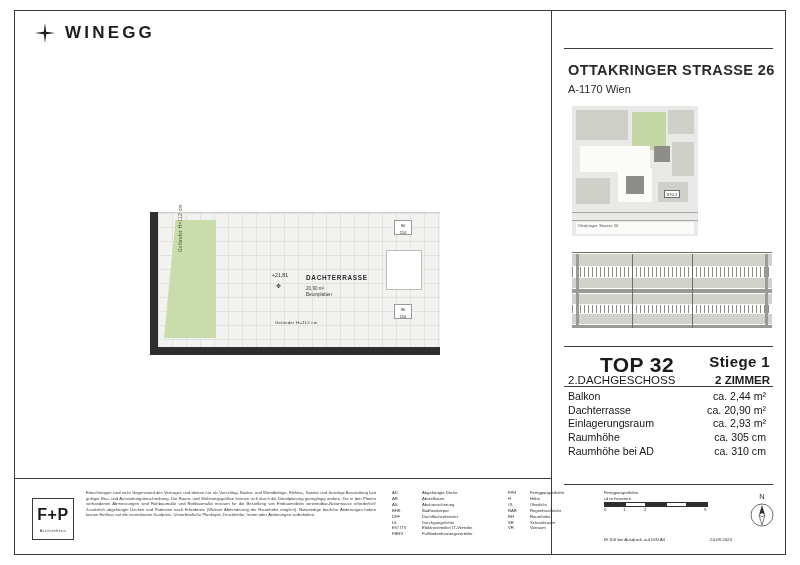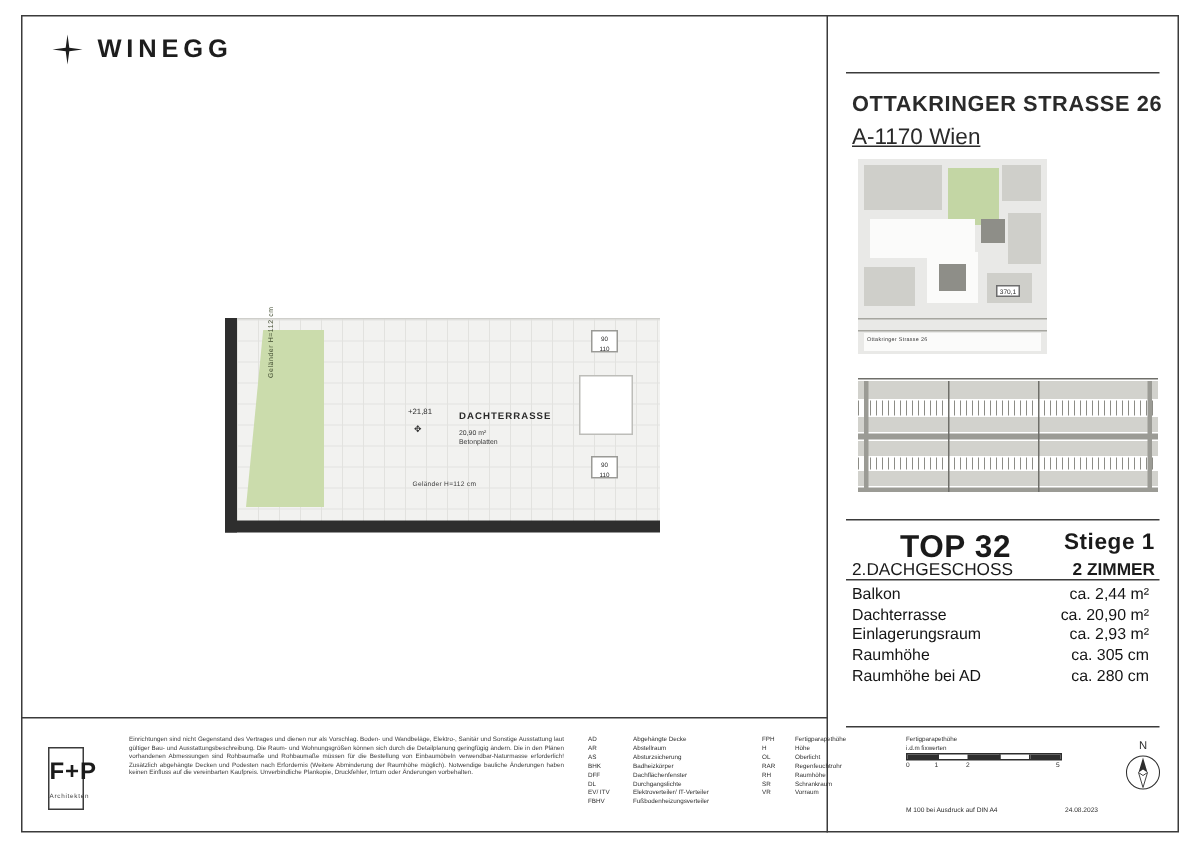--- a/index.html
+++ b/index.html
@@ -81,23 +81,22 @@
     top: 62px;
     font-size: 14.5px;
     font-weight: bold;
     letter-spacing: 0.4px;
     color: #2a2a2a;
   }
   .addr-line2 {
     position: absolute;
     left: 568px;
     top: 83px;
-    font-size: 15px;
+    font-size: 11px;
     color: #2a2a2a;
-    text-decoration: underline;
   }
   
   .sitemap {
     position: absolute;
     left: 572px;
     top: 106px;
     width: 126px;
     height: 130px;
     background: #e9e9e7;
     overflow: hidden;
@@ -357,21 +356,21 @@
     left: 14px;
     top: 478px;
     width: 538px;
     height: 1px;
     background: #3b3b3b;
   }
   .fp-logo {
     position: absolute;
     left: 32px;
     top: 498px;
-    width: 24px;
+    width: 42px;
     height: 42px;
     border: 1px solid #3b3b3b;
     box-sizing: border-box;
     text-align: center;
   }
   .fp-logo .big {
     font-size: 16px;
     font-weight: bold;
     letter-spacing: 0.6px;
     margin-top: 7px;
@@ -539,21 +538,21 @@
     <div class="area-row">
       <span class="area-label">Einlagerungsraum</span>
       <span class="area-value">ca. 2,93 m²</span>
     </div>
     <div class="area-row">
       <span class="area-label">Raumhöhe</span>
       <span class="area-value">ca. 305 cm</span>
     </div>
     <div class="area-row">
       <span class="area-label">Raumhöhe bei AD</span>
-      <span class="area-value">ca. 280 cm</span>
+      <span class="area-value">ca. 310 cm</span>
     </div>
   </div>
   <div class="rule-bottom"></div>
 
   <div class="plan">
     <div class="plan-body"></div>
     <div class="terrace-green"></div>
     <div class="green-label">Geländer H=112 cm</div>
     <div class="room-white"></div>
     <div class="plan-height-marker">+21,81</div>

